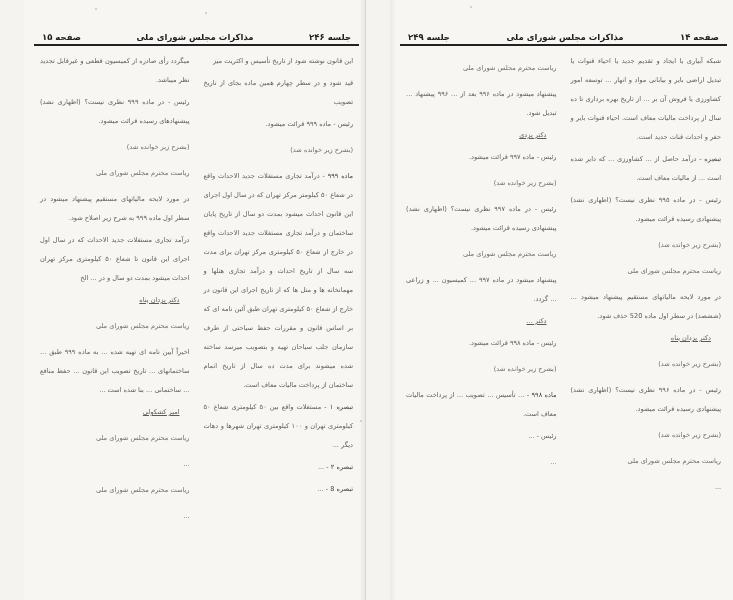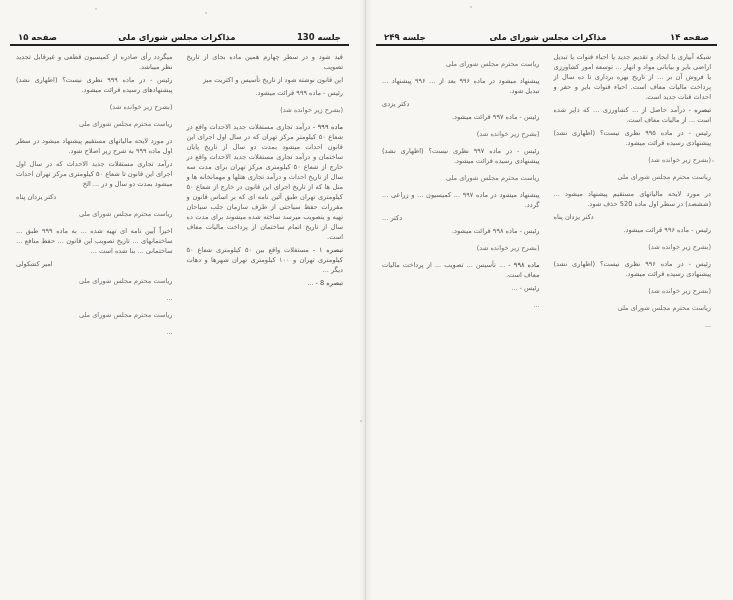--- a/index.html
+++ b/index.html
@@ -9,21 +9,22 @@
     font-family: "DejaVu Sans", sans-serif;
     color: #2a2a2a;
     position: relative;
   }
   .spread { position: absolute; inset: 0; display: flex; }
   .page {
     position: relative;
     width: 366px; height: 600px;
     background: #f7f6f2;
     box-sizing: border-box;
-    padding: 30px 16px 0 10px;
+    padding: 30px 6px 0 10px;
+    margin-left: 24px;
   }
   .page.left { border-right: 1px solid #d8d6d0; }
   .page.right { width: 367px; }
   .gutter-shadow {
     position: absolute; top: 0; bottom: 0; width: 6px;
     background: linear-gradient(to right, rgba(0,0,0,0.05), rgba(0,0,0,0));
   }
   .page.left .gutter-shadow { right: 0; background: linear-gradient(to left, rgba(0,0,0,0.06), rgba(0,0,0,0)); }
   .page.right .gutter-shadow { left: 0; }
 
@@ -37,55 +38,56 @@
   }
   .running-header span { white-space: nowrap; direction: rtl; }
 
   .columns {
     display: flex; direction: rtl; gap: 14px;
     padding: 6px 6px 0 6px;
   }
   .col { flex: 1; direction: rtl; text-align: justify; }
   .col p {
     margin: 0 0 3px 0;
-    font-size: 6.6px; line-height: 10px;
+    font-size: 6.6px; line-height: 19px;
     color: #3a3a3a; opacity: 0.82;
     letter-spacing: -0.1px;
   }
   .col p.center {
     text-align: right; margin: 7px 0 7px 0; opacity: 0.75;
   }
   .col p .lead { font-weight: normal; color: #111; opacity: 1; }
-  .col p.sig { text-align: left; padding-right: 10px; }
+  .col p.sig { text-align: right; padding-right: 10px; text-decoration: underline; }
 
   .speck {
     position: absolute; width: 2px; height: 2px; border-radius: 1px;
     background: #9a9a9a; opacity: 0.5;
   }
 </style>
 </head>
 <body>
 
 <div class="spread">
 
   <div class="page left">
     <div class="gutter-shadow"></div>
     <div class="running-header">
       <span>صفحه ۱۵</span>
       <span>مذاکرات مجلس شورای ملی</span>
-      <span>جلسه 130</span>
+      <span>جلسه ۲۴۶</span>
     </div>
     <div class="columns">
       <div class="col" id="lp-right">
+          <p><span>این قانون نوشته شود از تاریخ تأسیس و اکثریت میز</span></p>
           <p><span>قید شود و در سطر چهارم همین ماده بجای از تاریخ تصویب</span></p>
-          <p><span>این قانون نوشته شود از تاریخ تأسیس و اکثریت میز</span></p>
           <p><span>رئیس - ماده ۹۹۹ قرائت میشود.</span></p>
           <p class="center"><span>(بشرح زیر خوانده شد)</span></p>
           <p><span class="lead">ماده ۹۹۹ - </span><span>درآمد تجاری مستغلات جدید الاحداث واقع در شعاع ۵۰ کیلومتر مرکز تهران که در سال اول اجرای این قانون احداث میشود بمدت دو سال از تاریخ پایان ساختمان و درآمد تجاری مستغلات جدید الاحداث واقع در خارج از شعاع ۵۰ کیلومتری مرکز تهران برای مدت سه سال از تاریخ احداث و درآمد تجاری هتلها و مهمانخانه ها و متل ها که از تاریخ اجرای این قانون در خارج از شعاع ۵۰ کیلومتری تهران طبق آئین نامه ای که بر اساس قانون و مقررات حفظ سیاحتی از طرف سازمان جلب سیاحان تهیه و بتصویب میرسد ساخته شده میشوند برای مدت ده سال از تاریخ اتمام ساختمان از پرداخت مالیات معاف است.</span></p>
           <p><span class="lead">تبصره ۱ - </span><span>مستغلات واقع بین ۵۰ کیلومتری شعاع ۵۰ کیلومتری تهران و ۱۰۰ کیلومتری تهران شهرها و دهات دیگر ...</span></p>
+          <p><span class="lead">تبصره ۲ - </span><span>...</span></p>
           <p><span class="lead">تبصره 8 - </span><span>...</span></p>
         </div>
       <div class="col" id="lp-left">
           <p><span>میگردد رأی صادره از کمیسیون قطعی و غیرقابل تجدید نظر میباشد.</span></p>
           <p><span>رئیس - در ماده ۹۹۹ نظری نیست؟ (اظهاری نشد) پیشنهادهای رسیده قرائت میشود.</span></p>
           <p class="center"><span>(بشرح زیر خوانده شد)</span></p>
           <p class="center"><span>ریاست محترم مجلس شورای ملی</span></p>
           <p><span>در مورد لایحه مالیاتهای مستقیم پیشنهاد میشود در سطر اول ماده ۹۹۹ به شرح زیر اصلاح شود.</span></p>
           <p><span>درآمد تجاری مستغلات جدید الاحداث که در سال اول اجرای این قانون تا شعاع ۵۰ کیلومتری مرکز تهران احداث میشود بمدت دو سال و در ... الخ</span></p>
           <p class="sig"><span>دکتر یزدان پناه</span></p>
@@ -109,21 +111,20 @@
     </div>
     <div class="columns">
       <div class="col" id="rp-right">
           <p><span>شبکه آبیاری یا ایجاد و تقدیم جدید یا احیاء قنوات یا تبدیل اراضی بایر و بیابانی مواد و انهار ... توسعه امور کشاورزی یا فروش آن بر ... از تاریخ بهره برداری تا ده سال از پرداخت مالیات معاف است. احیاء قنوات بایر و حفر و احداث قنات جدید است.</span></p>
           <p><span class="lead">تبصره - </span><span>درآمد حاصل از ... کشاورزی ... که دایر شده است ... از مالیات معاف است.</span></p>
           <p><span>رئیس - در ماده ۹۹۵ نظری نیست؟ (اظهاری نشد) پیشنهادی رسیده قرائت میشود.</span></p>
           <p class="center"><span>(بشرح زیر خوانده شد)</span></p>
           <p class="center"><span>ریاست محترم مجلس شورای ملی</span></p>
           <p><span>در مورد لایحه مالیاتهای مستقیم پیشنهاد میشود ... (ششصد) در سطر اول ماده 520 حذف شود.</span></p>
           <p class="sig"><span>دکتر یزدان پناه</span></p>
-          <p><span>رئیس - ماده ۹۹۶ قرائت میشود.</span></p>
           <p class="center"><span>(بشرح زیر خوانده شد)</span></p>
           <p><span>رئیس - در ماده ۹۹۶ نظری نیست؟ (اظهاری نشد) پیشنهادی رسیده قرائت میشود.</span></p>
           <p class="center"><span>(بشرح زیر خوانده شد)</span></p>
           <p class="center"><span>ریاست محترم مجلس شورای ملی</span></p>
           <p><span>...</span></p>
         </div>
       <div class="col" id="rp-left">
           <p class="center"><span>ریاست محترم مجلس شورای ملی</span></p>
           <p><span>پیشنهاد میشود در ماده ۹۹۶ بعد از ... ۹۹۶ پیشنهاد ... تبدیل شود.</span></p>
           <p class="sig"><span>دکتر یزدی</span></p>

